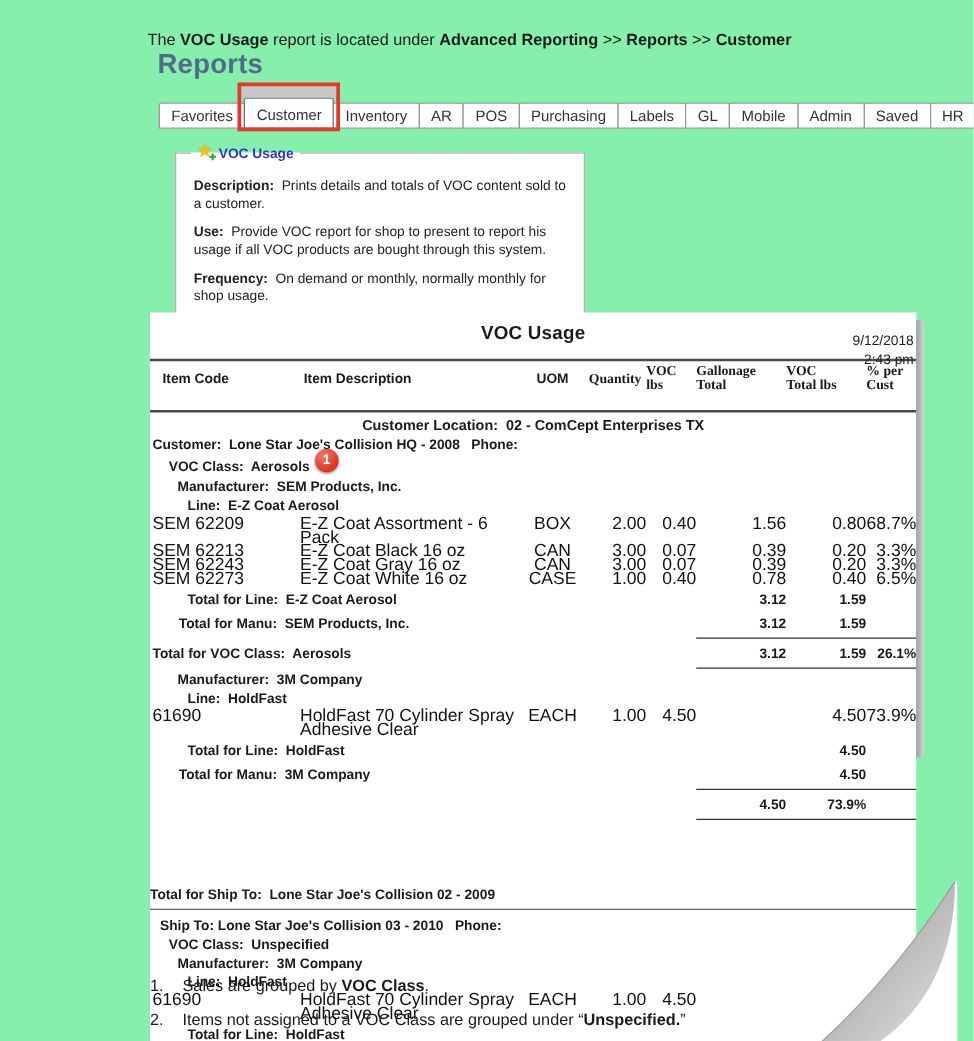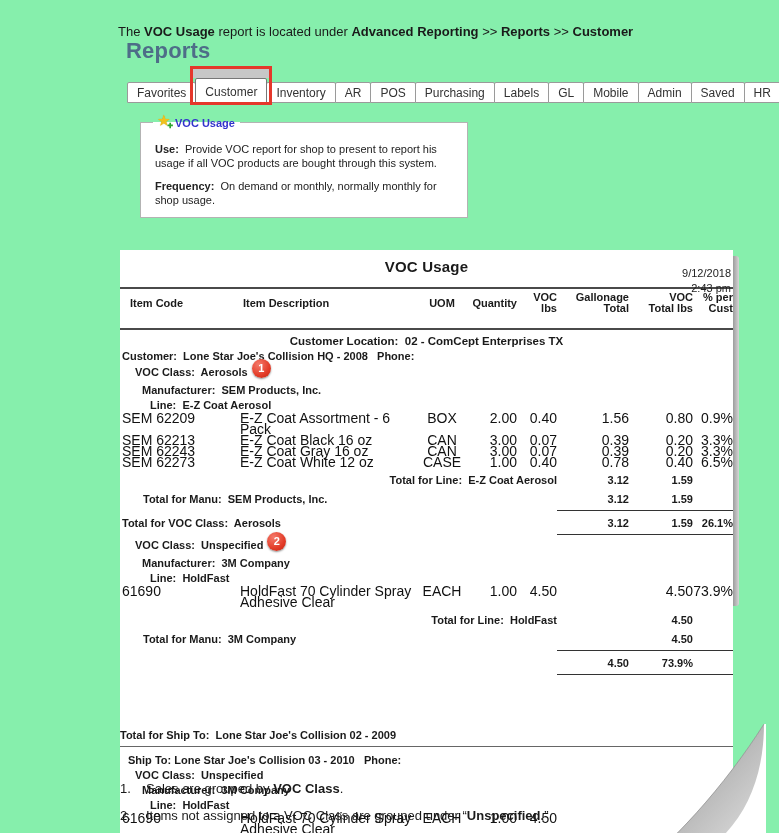--- a/index.html
+++ b/index.html
@@ -40,21 +40,21 @@
   
   .report{position:absolute;left:120px;top:250px;width:613px;min-height:512px;background:#fff;}
   .r-title{text-align:center;font-size:15px;font-weight:bold;margin-top:8px;letter-spacing:.2px;}
   .r-date{position:absolute;right:2px;top:16px;text-align:right;font-size:11px;line-height:15px;color:#222;}
   .r-head{display:grid;grid-template-columns:113px 180px 58px 46px 40px 72px 64px 40px;
           margin-top:12px;border-top:2px solid #4a4a4a;border-bottom:2px solid #4a4a4a;
           padding:3px 0 14px 0;}
   .hc{display:flex;flex-direction:column;justify-content:center;font-size:11px;font-weight:bold;line-height:11px;}
   .a-l{text-align:left;padding-left:10px;}
   .a-c{text-align:center;}
-  .a-r{text-align:right;}
+  .a-r{text-align:left;font-family:Liberation Serif, serif;}
 
   .r-body{padding-top:3px;}
   .rrow{position:relative;}
   .rrow.center{text-align:center;font-weight:bold;font-size:11.5px;line-height:16px;white-space:pre;}
   .rrow.group{font-weight:bold;font-size:11px;line-height:15px;white-space:pre;}
   .ind0{padding-left:2px;}.ind1{padding-left:8px;}.ind2{padding-left:15px;}
   .ind3{padding-left:22px;}.ind4{padding-left:30px;}
   .badge{display:inline-block;width:19px;height:19px;border-radius:50%;
          background:radial-gradient(circle at 35% 28%,#f4796a,#e23a26 62%,#bf2412);
          color:#fff;font-size:11px;font-weight:bold;text-align:center;line-height:19px;
@@ -62,21 +62,21 @@
          box-shadow:0 1px 2px rgba(0,0,0,.45);}
   .rrow.item{display:grid;grid-template-columns:113px 180px 58px 46px 40px 72px 64px 40px;
              font-size:14px;line-height:11px;color:#111;}
   .rrow.item .c1{padding-left:2px;}
   .rrow.item .c2{padding-left:7px;}
   .rrow.item .c3{text-align:center;}
   .rrow.item .c4,.rrow.item .c5,.rrow.item .c6,.rrow.item .c7,.rrow.item .c8{text-align:right;}
   .rrow.total{display:grid;grid-template-columns:437px 72px 64px 40px;
               font-size:11px;font-weight:bold;margin:5px 0 4px 0;line-height:14px;}
   .rrow.total .tl{white-space:pre;}
-  .rrow.total.line .tl{padding-left:30px;text-align:right;}
+  .rrow.total.line .tl{padding-left:30px;}
   .rrow.total.manu .tl{padding-left:23px;}
   .rrow.total.class .tl{padding-left:2px;}
   .rrow.total.ship .tl{padding-left:0;margin-top:44px;}
   .rrow.total .tv{text-align:right;}
   .rule-num{margin-left:437px;width:176px;border-top:1px solid #333;height:0;margin-top:2px;margin-bottom:2px;}
   .rule-full{width:100%;border-top:1px solid #666;height:0;margin:4px 0 6px 0;}
   .rrow.total.ship{margin-top:9px;}
 
   
   .shadow-right{position:absolute;right:-6px;top:6px;width:6px;height:350px;
@@ -117,20 +117,21 @@
     </div>
 
   <fieldset class="card">
     <legend>
       <span class="star">
           <span class="s1">★</span>
           <span class="s2">✚</span>
         </span>
       <a class="voc-link">VOC Usage</a>
     </legend>
+    <p><b>Description:</b>&nbsp; <span>Prints details and totals of VOC content sold to a customer.</span></p>
     <p><b>Use:</b>&nbsp; <span>Provide VOC report for shop to present to report his usage if all VOC products are bought through this system.</span></p>
     <p><b>Frequency:</b>&nbsp; <span>On demand or monthly, normally monthly for shop usage.</span></p>
   </fieldset>
 
   <div class="report">
     <div class="r-title">VOC Usage</div>
     <div class="r-date">
       <div>9/12/2018</div>
       <div>2:43 pm</div>
     </div>
@@ -171,21 +172,21 @@
         <div class="rrow group ind3"><span>Manufacturer:  SEM Products, Inc.</span></div>
         <div class="rrow group ind4"><span>Line:  E-Z Coat Aerosol</span></div>
         <div class="rrow item">
           <span class="c c1">SEM 62209</span>
           <span class="c c2">E-Z Coat Assortment - 6 Pack</span>
           <span class="c c3">BOX</span>
           <span class="c c4">2.00</span>
           <span class="c c5">0.40</span>
           <span class="c c6">1.56</span>
           <span class="c c7">0.80</span>
-          <span class="c c8">0.9%</span>
+          <span class="c c8">68.7%</span>
         </div>
         <div class="rrow item">
           <span class="c c1">SEM 62213</span>
           <span class="c c2">E-Z Coat Black 16 oz</span>
           <span class="c c3">CAN</span>
           <span class="c c4">3.00</span>
           <span class="c c5">0.07</span>
           <span class="c c6">0.39</span>
           <span class="c c7">0.20</span>
           <span class="c c8">3.3%</span>
@@ -195,21 +196,21 @@
           <span class="c c2">E-Z Coat Gray 16 oz</span>
           <span class="c c3">CAN</span>
           <span class="c c4">3.00</span>
           <span class="c c5">0.07</span>
           <span class="c c6">0.39</span>
           <span class="c c7">0.20</span>
           <span class="c c8">3.3%</span>
         </div>
         <div class="rrow item">
           <span class="c c1">SEM 62273</span>
-          <span class="c c2">E-Z Coat White 12 oz</span>
+          <span class="c c2">E-Z Coat White 16 oz</span>
           <span class="c c3">CASE</span>
           <span class="c c4">1.00</span>
           <span class="c c5">0.40</span>
           <span class="c c6">0.78</span>
           <span class="c c7">0.40</span>
           <span class="c c8">6.5%</span>
         </div>
         <div class="rrow total line">
           <span class="tl">Total for Line:  E-Z Coat Aerosol</span>
           <span class="tv">3.12</span>
@@ -223,21 +224,20 @@
           <span class="tv"></span>
         </div>
         <div class="rule-num"></div>
         <div class="rrow total class">
           <span class="tl">Total for VOC Class:  Aerosols</span>
           <span class="tv">3.12</span>
           <span class="tv">1.59</span>
           <span class="tv">26.1%</span>
         </div>
         <div class="rule-num"></div>
-        <div class="rrow group ind2"><span>VOC Class:  Unspecified</span><span class="badge">2</span></div>
         <div class="rrow group ind3"><span>Manufacturer:  3M Company</span></div>
         <div class="rrow group ind4"><span>Line:  HoldFast</span></div>
         <div class="rrow item">
           <span class="c c1">61690</span>
           <span class="c c2">HoldFast 70 Cylinder Spray Adhesive Clear</span>
           <span class="c c3">EACH</span>
           <span class="c c4">1.00</span>
           <span class="c c5">4.50</span>
           <span class="c c6"></span>
           <span class="c c7">4.50</span>

